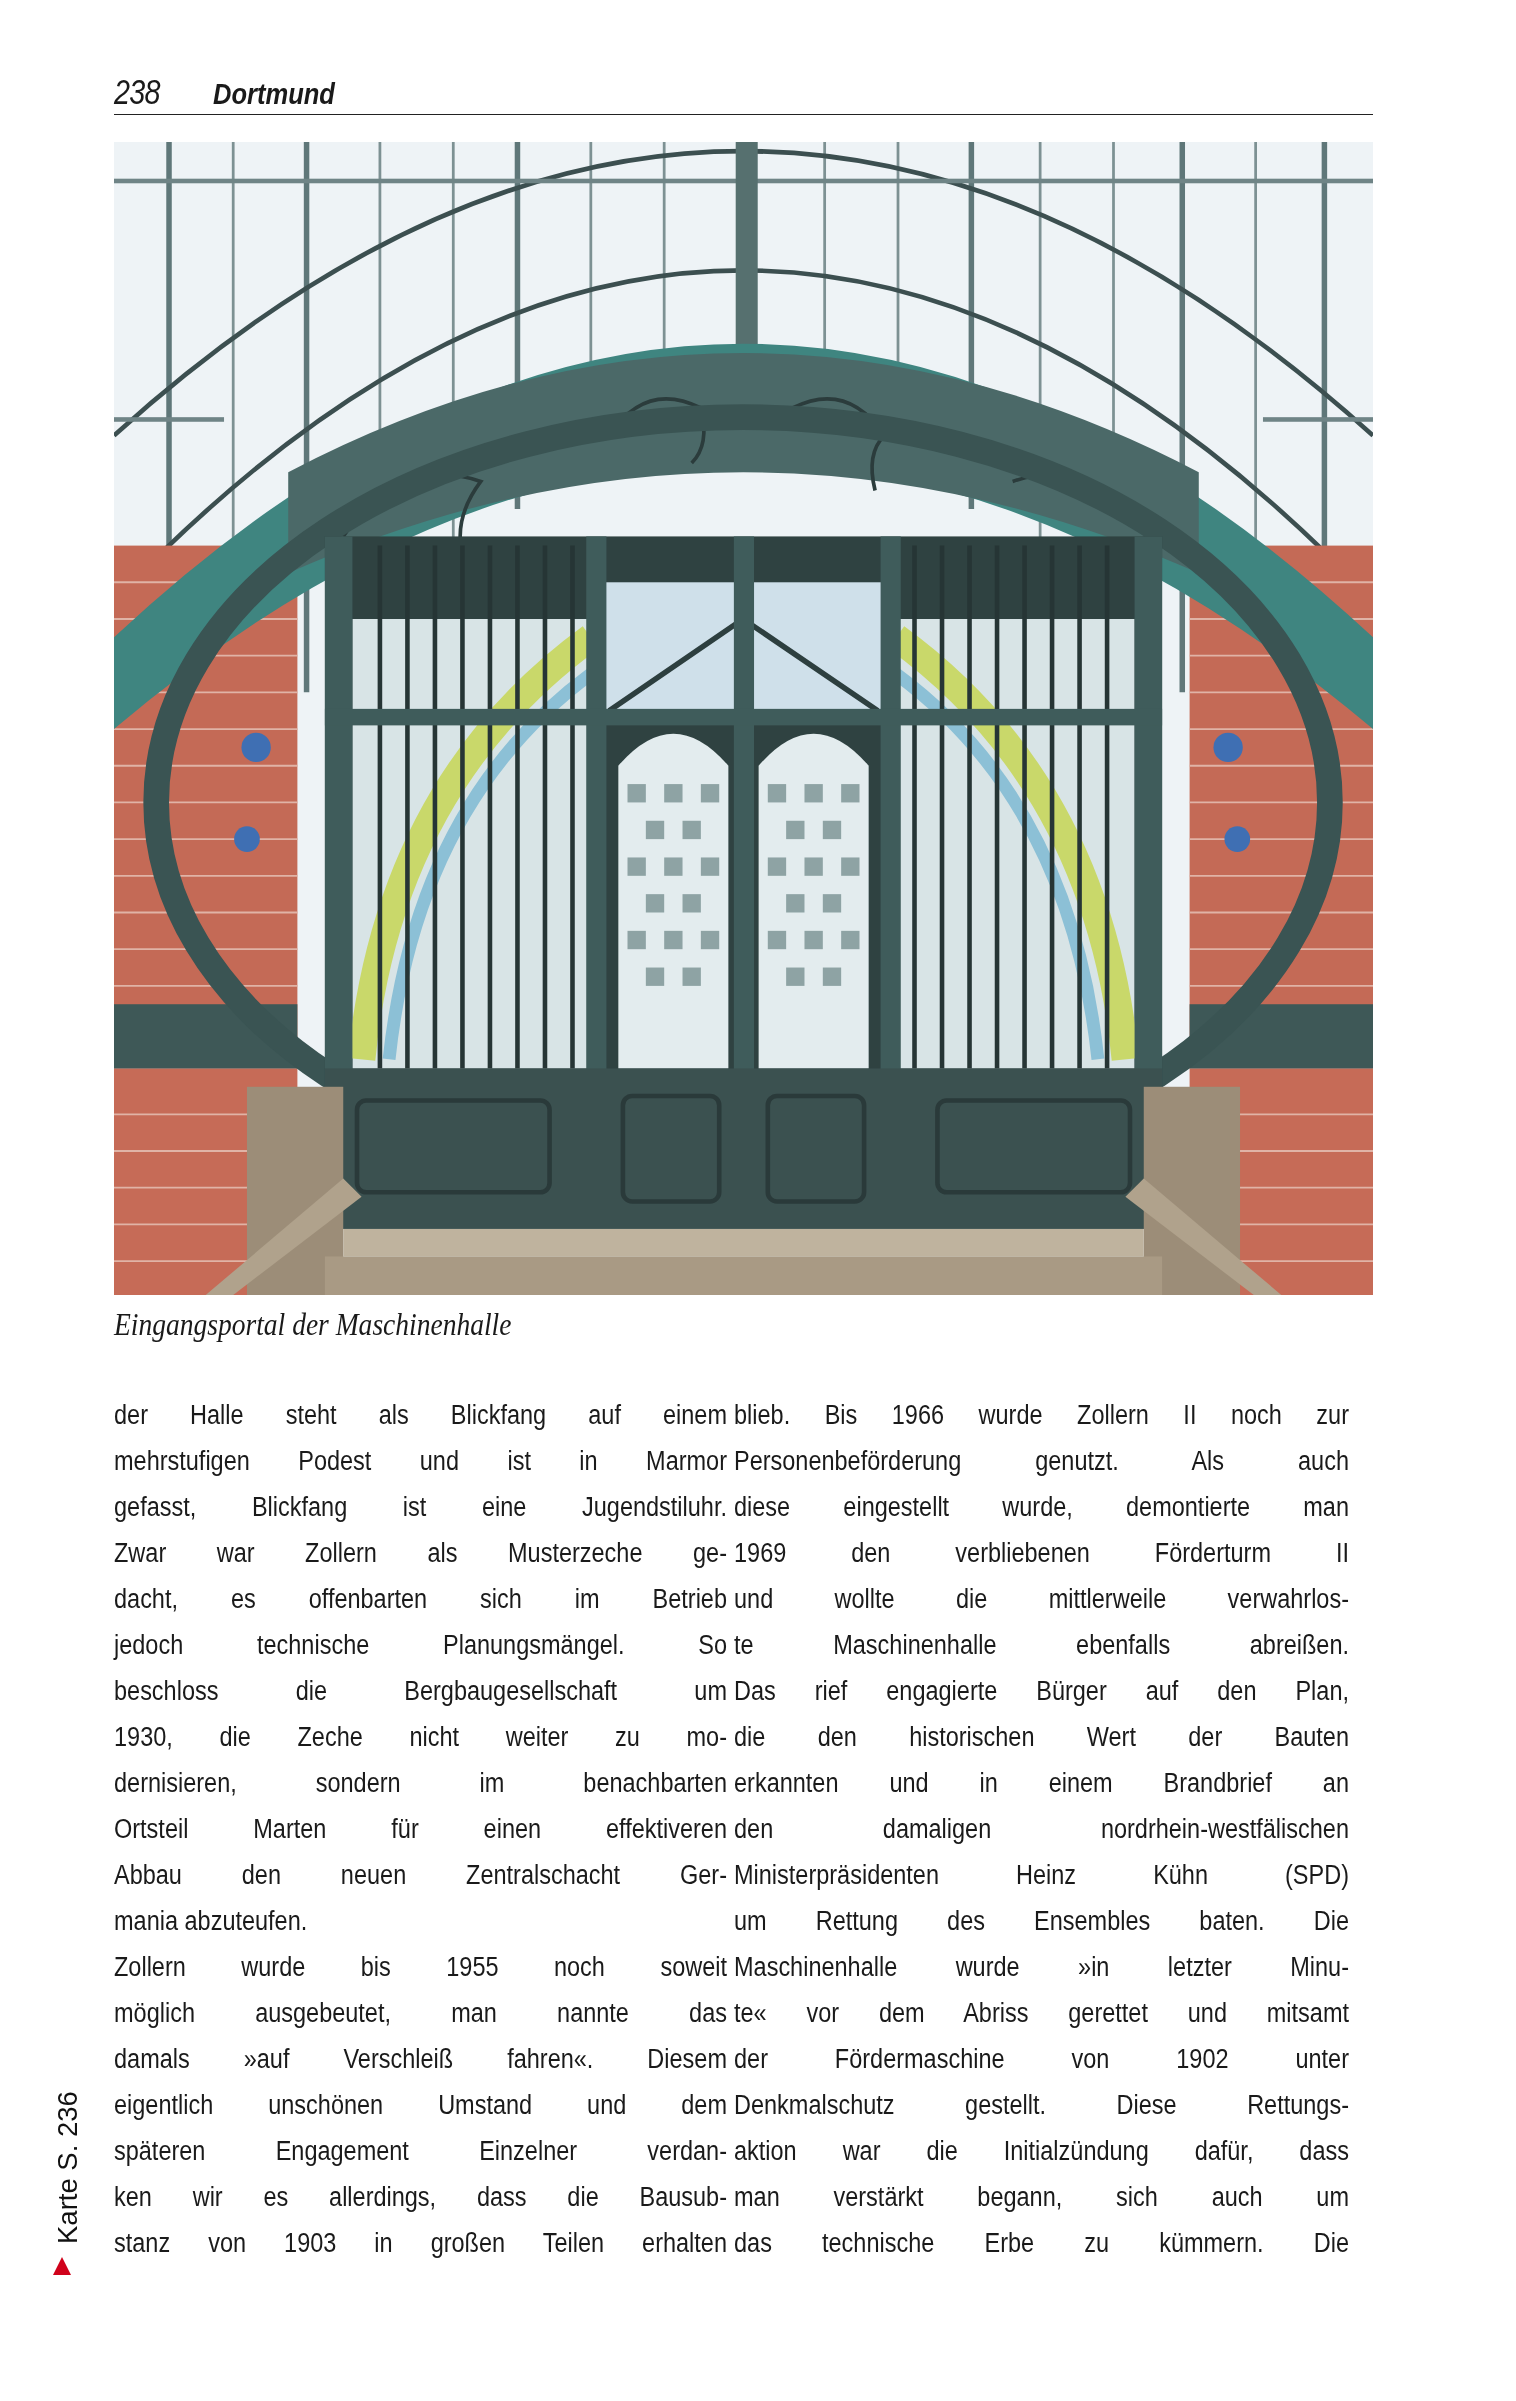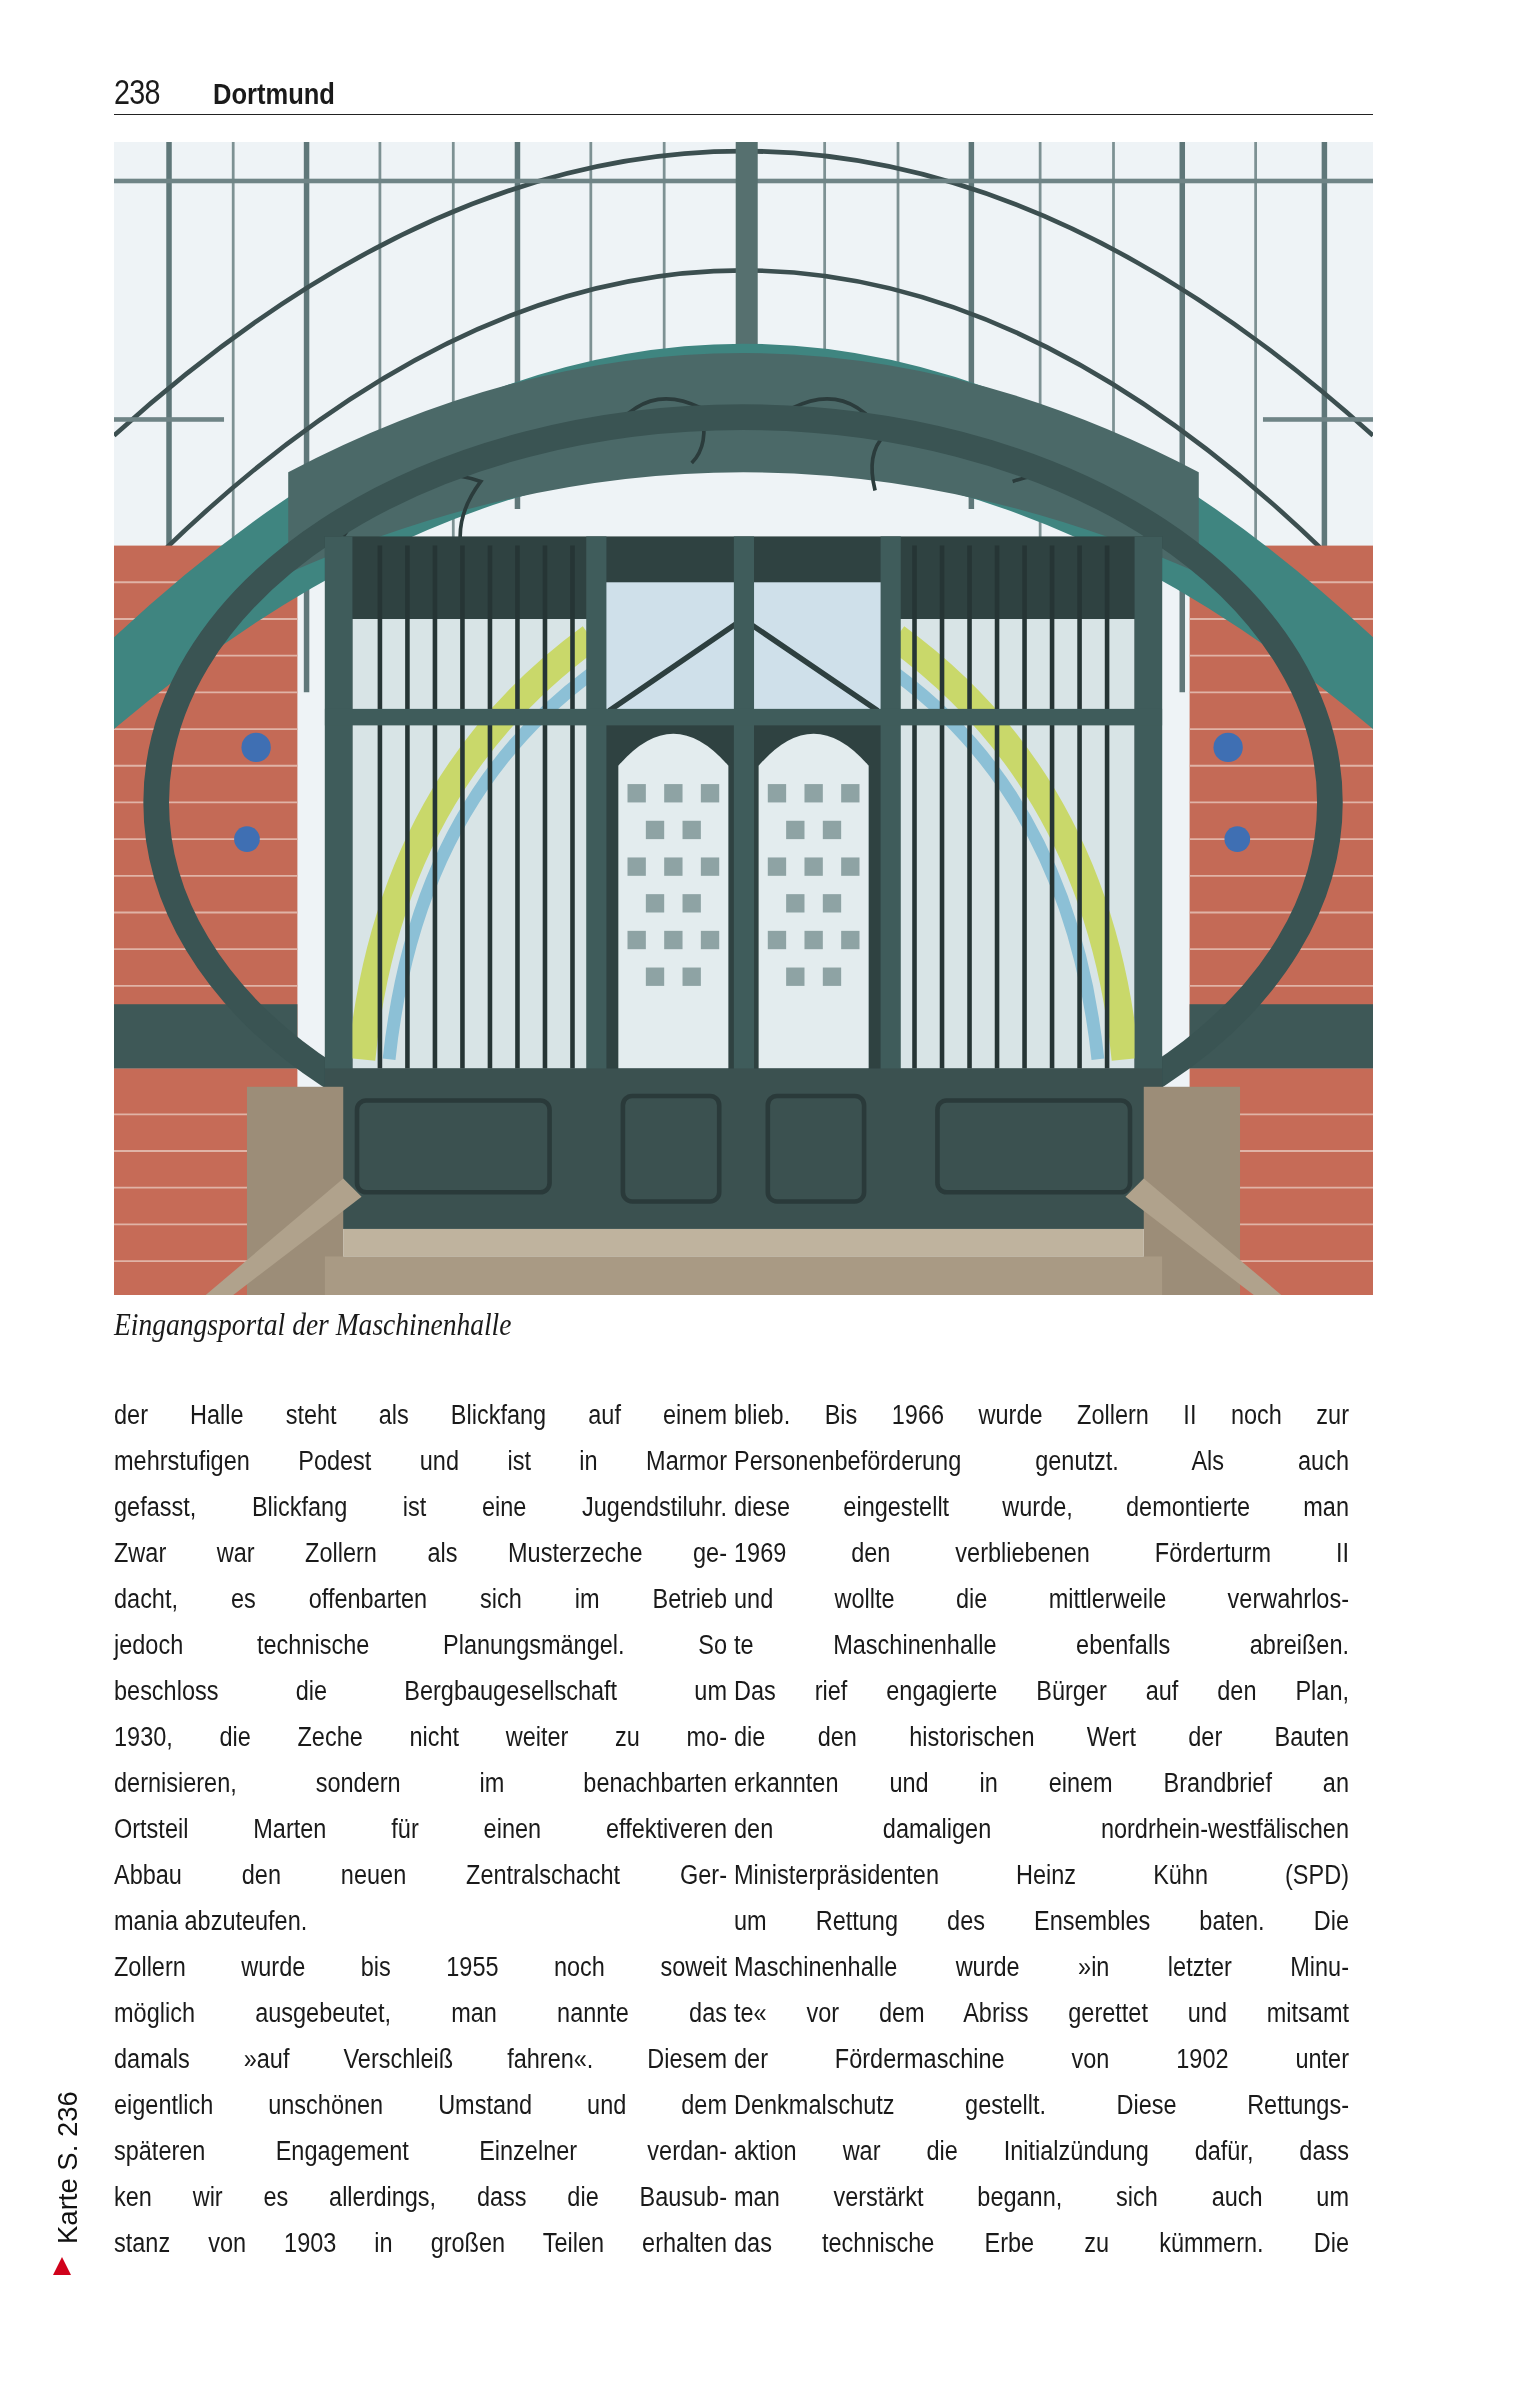--- a/index.html
+++ b/index.html
@@ -1,17 +1,17 @@
 <!DOCTYPE html>
 <html style="font-size:14.7px"><head>
 <meta charset="utf-8">
 <style>
   html, body { margin:0; padding:0; background:#ffffff; }
   body { width:1516px; height:2401px; position:relative; overflow:hidden; font-family:"Liberation Sans", sans-serif; color:#1a1a1a; }
-  .header { position:absolute; left:114px; top:72px; width:1259px; height:42px; border-bottom:1.8px solid #222; }
+  .header { position:absolute; left:114px; top:72px; width:1259px; height:42px; border-bottom:1.8px solid #222;font-style:italic; }
   .page-num { position:absolute; left:0; top:0; font-size:35px; line-height:40px; font-family:"Liberation Sans", sans-serif; font-weight:normal; transform:scaleX(0.82); transform-origin:left; letter-spacing:-0.9px; }
   .section-title { position:absolute; left:99px; top:3.7px; font-size:29px; line-height:37px; font-weight:bold; font-family:"Liberation Sans", sans-serif; transform:scaleX(0.88); transform-origin:left; }
   .photo { position:absolute; left:114px; top:142px; width:1259px; height:1153px; overflow:hidden; background:#f2f6f8; }
   .photo svg { display:block; width:100%; height:100%; }
   .caption { position:absolute; left:114px; top:1301px; font-family:"Liberation Serif", serif; font-style:italic; font-size:32px; line-height:46px; transform:scaleX(0.86); transform-origin:left; white-space:nowrap; }
   .col { position:absolute; top:1392px; width:613px; font-size:27px; line-height:46px; }
   .col-left { left:114px; }
   .col-right { left:734px; width:615px; }
   .line { display:block; white-space:nowrap; text-align:justify; text-align-last:justify; height:46px; transform:scaleX(0.87); transform-origin:left; width:calc(100% / 0.87); }
   .line.last { text-align-last:left; }

